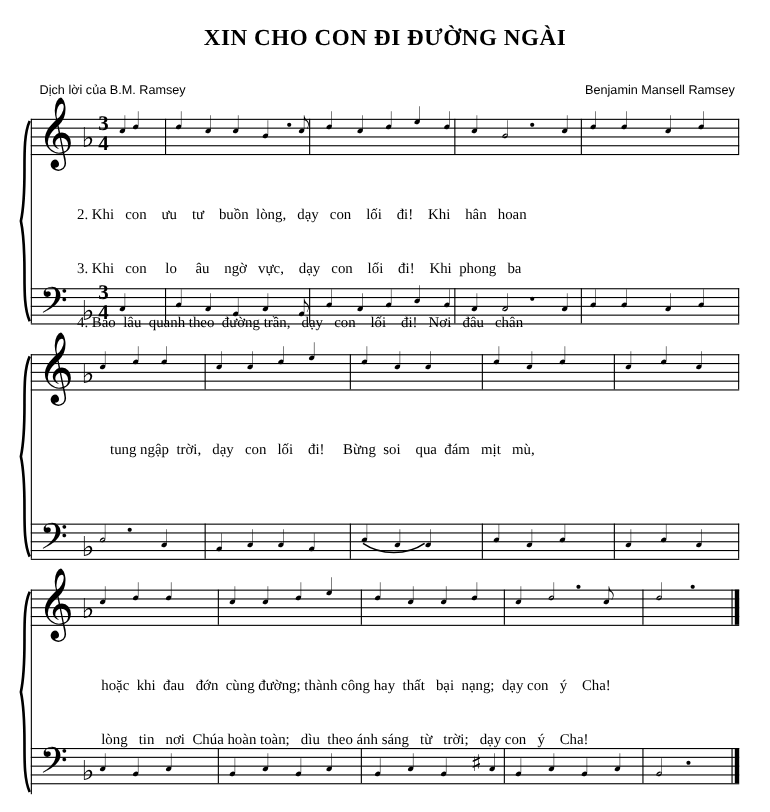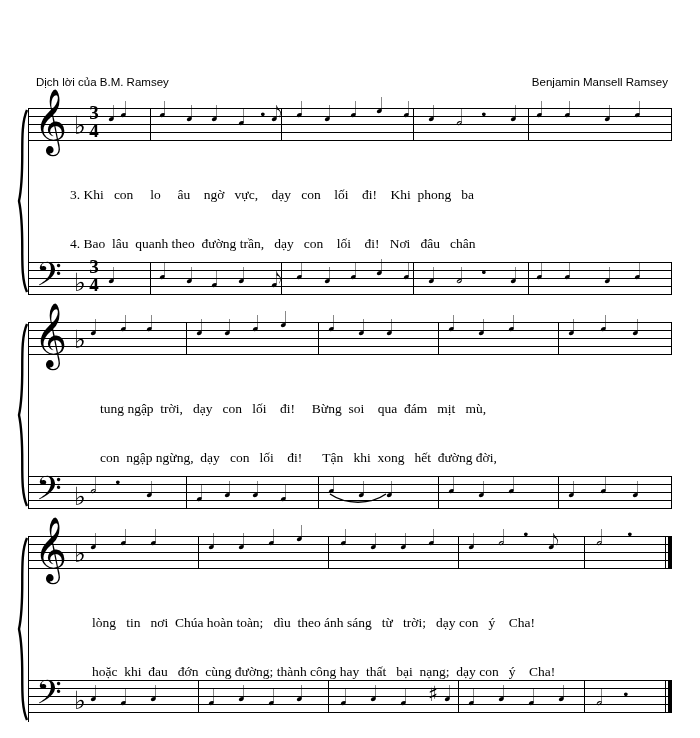--- a/index.html
+++ b/index.html
@@ -141,20 +141,21 @@
   .slur {
     position: absolute;
   }
   .slur svg { display: block; }
 </style>
 </head>
 <body>
 
 <div class="sheet">
 
+  <div class="title">XIN CHO CON ĐI ĐƯỜNG NGÀI</div>
   <div class="credit-left">Dịch lời của B.M. Ramsey</div>
   <div class="credit-right">Benjamin Mansell Ramsey</div>
 
   <div class="system" style="top:108px; height:200px;">
 
     <div class="brace" style="top:0px;">
       <svg width="16" height="186" viewBox="0 0 16 186">
         <path d="M13 2 C4 22, 12 60, 5 93 C12 126, 4 164, 13 184" fill="none" stroke="#000" stroke-width="2.4"></path>
       </svg>
     </div>
@@ -194,20 +195,21 @@
     <div class="note" style="left:400px; top:-4px;">𝅘𝅥</div>
     <div class="note" style="left:428px; top:0px;">𝅗𝅥</div>
     <div class="note" style="left:452px; top:0px; font-size:13px;">•</div>
     <div class="note" style="left:482px; top:-4px;">𝅘𝅥</div>
     <div class="note" style="left:508px; top:-8px;">𝅘𝅥</div>
     <div class="note" style="left:536px; top:-8px;">𝅘𝅥</div>
     <div class="note" style="left:576px; top:-4px;">𝅘𝅥</div>
     <div class="note" style="left:606px; top:-8px;">𝅘𝅥</div>
 
     <div class="lyrics" style="left:42px; top:46px;">
+      <div class="lyric-line">2. Khi   con    ưu    tư    buồn  lòng,   dạy   con    lối    đi!    Khi    hân   hoan</div>
       <div class="lyric-line">3. Khi   con     lo     âu    ngờ   vực,    dạy   con    lối    đi!    Khi  phong   ba</div>
       <div class="lyric-line">4. Bao  lâu  quanh theo  đường trần,   dạy   con    lối    đi!   Nơi   đâu   chân</div>
     </div>
 
     <div class="staff" style="top:154px;">
       <div class="line l0"></div>
         <div class="line l1"></div>
         <div class="line l2"></div>
         <div class="line l3"></div>
         <div class="line l4"></div>
@@ -281,21 +283,20 @@
     <div class="note" style="left:358px; top:-4px;">𝅘𝅥</div>
     <div class="note" style="left:420px; top:-8px;">𝅘𝅥</div>
     <div class="note" style="left:450px; top:-4px;">𝅘𝅥</div>
     <div class="note" style="left:480px; top:-8px;">𝅘𝅥</div>
     <div class="note" style="left:540px; top:-4px;">𝅘𝅥</div>
     <div class="note" style="left:572px; top:-8px;">𝅘𝅥</div>
     <div class="note" style="left:604px; top:-4px;">𝅘𝅥</div>
 
     <div class="lyrics" style="left:72px; top:46px;">
       <div class="lyric-line">tung ngập  trời,   dạy   con   lối    đi!     Bừng  soi    qua  đám   mịt   mù,</div>
-      <div class="lyric-line">con  ngập ngừng,  dạy   con   lối    đi!      Tận   khi  xong   hết  đường đời,</div>
     </div>
 
     <div class="staff" style="top:154px;">
       <div class="line l0"></div>
         <div class="line l1"></div>
         <div class="line l2"></div>
         <div class="line l3"></div>
         <div class="line l4"></div>
     </div>
     <div class="clef bass" style="left:8px; top:150px;">𝄢</div>
@@ -369,22 +370,22 @@
     <div class="note" style="left:372px; top:-4px;">𝅘𝅥</div>
     <div class="note" style="left:400px; top:-8px;">𝅘𝅥</div>
     <div class="note" style="left:440px; top:-4px;">𝅘𝅥</div>
     <div class="note" style="left:470px; top:-8px;">𝅗𝅥</div>
     <div class="note" style="left:494px; top:-8px; font-size:13px;">•</div>
     <div class="note" style="left:520px; top:-4px;">𝅘𝅥𝅮</div>
     <div class="note" style="left:568px; top:-8px;">𝅗𝅥</div>
     <div class="note" style="left:598px; top:-8px; font-size:13px;">•</div>
 
     <div class="lyrics" style="left:64px; top:46px;">
+      <div class="lyric-line">hoặc  khi  đau   đớn  cùng đường; thành công hay  thất   bại  nạng;  dạy con   ý    Cha!</div>
       <div class="lyric-line">lòng   tin   nơi  Chúa hoàn toàn;   dìu  theo ánh sáng   từ   trời;   dạy con   ý    Cha!</div>
-      <div class="lyric-line">hoặc  khi  đau   đớn  cùng đường; thành công hay  thất   bại  nạng;  dạy con   ý    Cha!</div>
       
     </div>
 
     <div class="staff" style="top:144px;">
       <div class="line l0"></div>
         <div class="line l1"></div>
         <div class="line l2"></div>
         <div class="line l3"></div>
         <div class="line l4"></div>
     </div>

